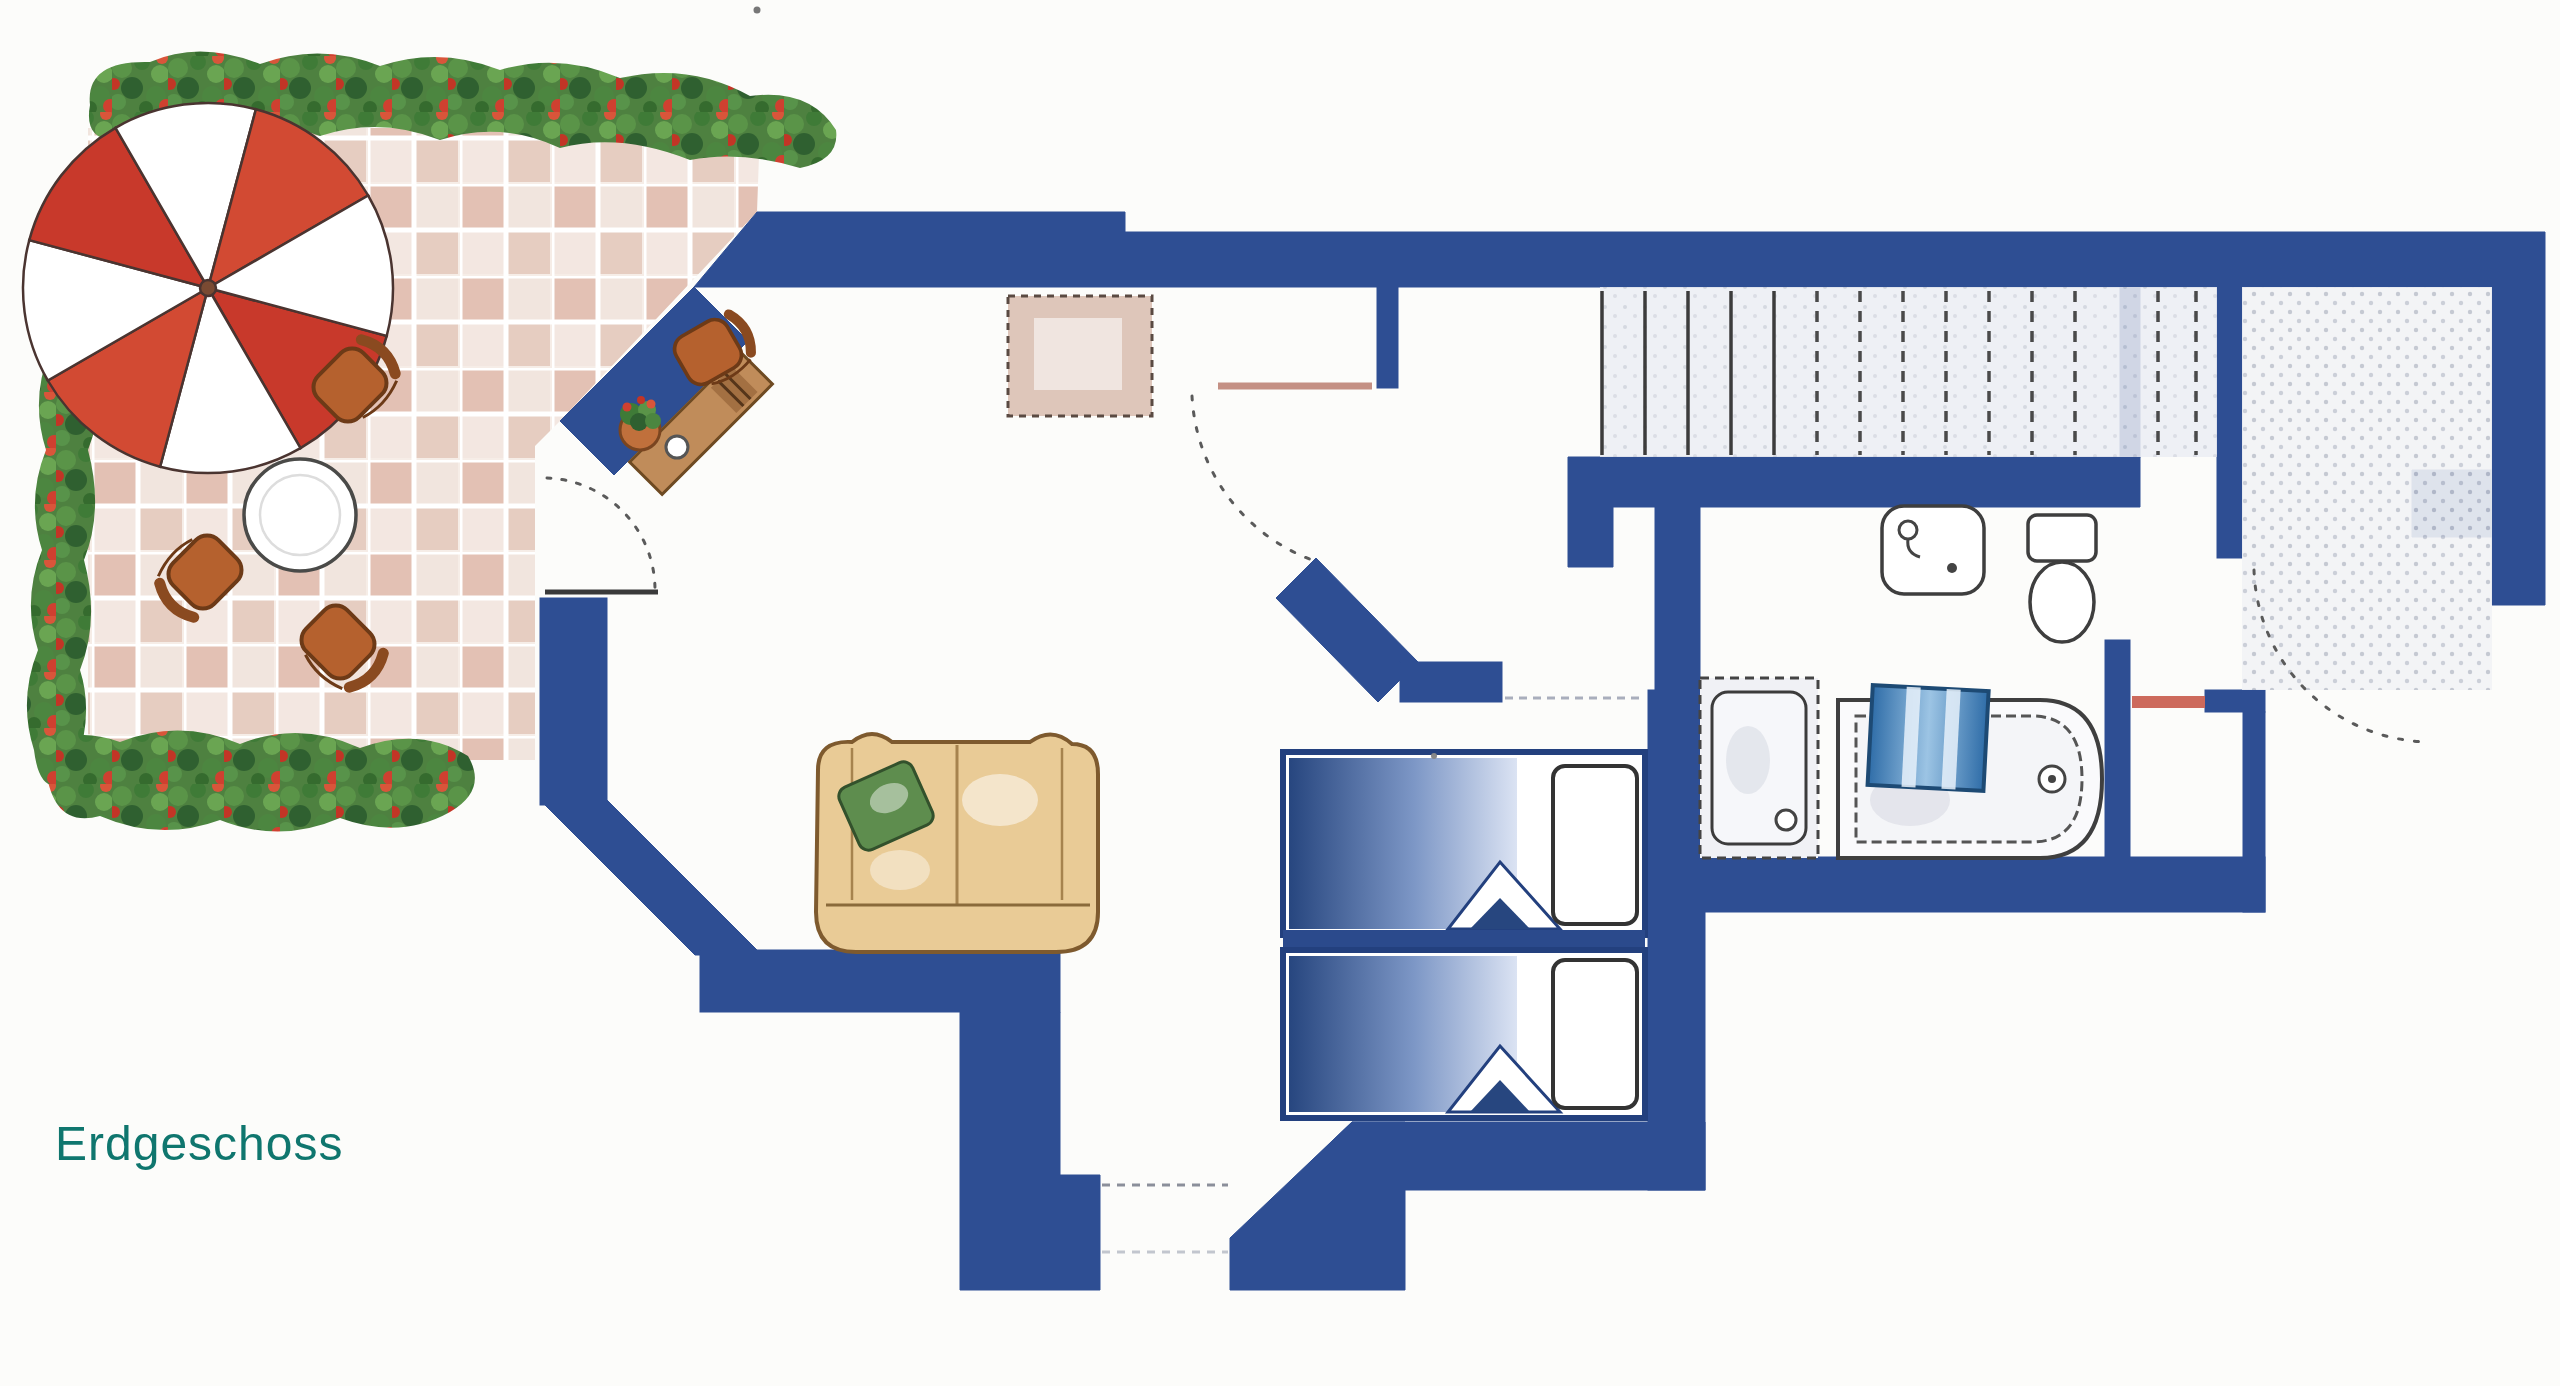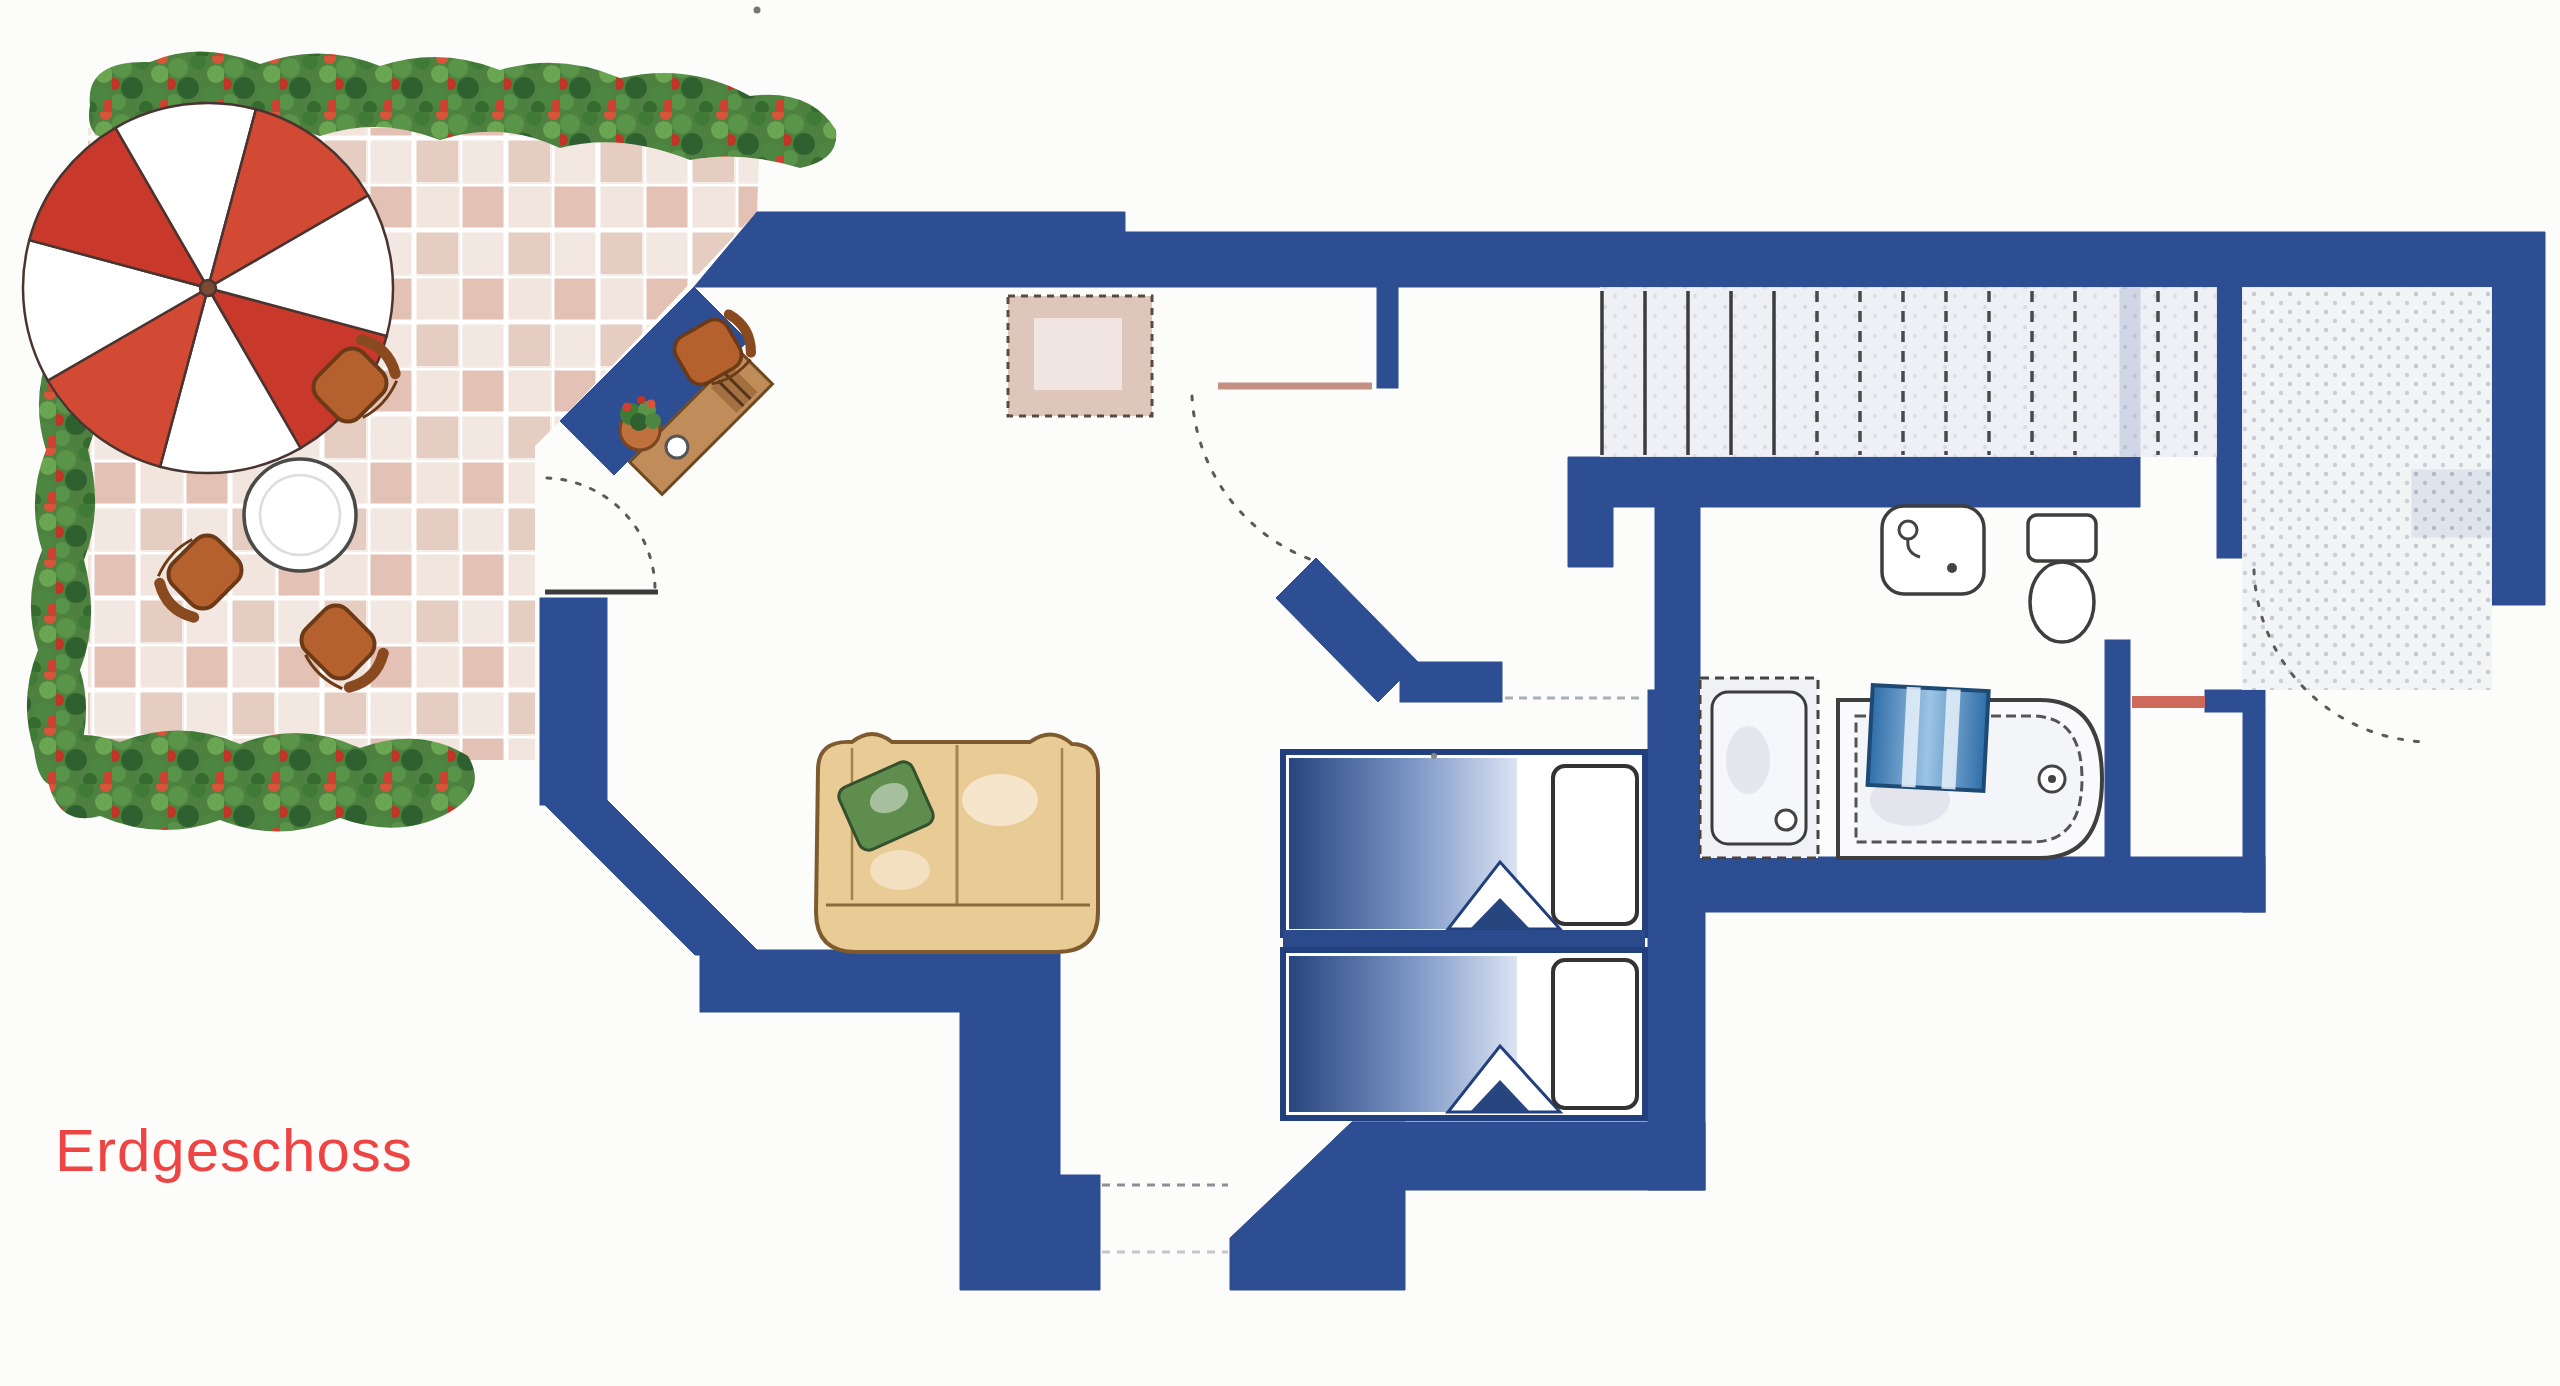--- a/index.html
+++ b/index.html
@@ -1,20 +1,20 @@
 <!DOCTYPE html>
 <html><head>
 <meta charset="utf-8">
 <style>
   html,body{margin:0;padding:0;background:#ffffff;}
   .page{position:relative;width:2560px;height:1386px;background:#fcfcfa;overflow:hidden;
         font-family:"Liberation Sans",sans-serif;}
   .plan-svg{position:absolute;left:0;top:0;width:2560px;height:1386px;}
-  .caption{position:absolute;left:55px;top:1116px;font-size:60px;font-weight:400;
-           color:#ef4444;letter-spacing:1px;font-family:"Liberation Sans",sans-serif;}
+  .caption{position:absolute;left:55px;top:1116px;font-size:48px;font-weight:400;
+           color:#0f766e;letter-spacing:1px;font-family:"Liberation Sans",sans-serif;}
 </style>
 </head>
 <body>
 
 <div class="page">
 <svg class="plan-svg" viewBox="0 0 2560 1386" xmlns="http://www.w3.org/2000/svg">
   <defs>
     <pattern id="tiles" width="92" height="92" patternUnits="userSpaceOnUse">
       <rect width="92" height="92" fill="#f6ede7"></rect>
       <rect x="2" y="2" width="44" height="44" fill="#dcb3a3" opacity="0.75"></rect>

